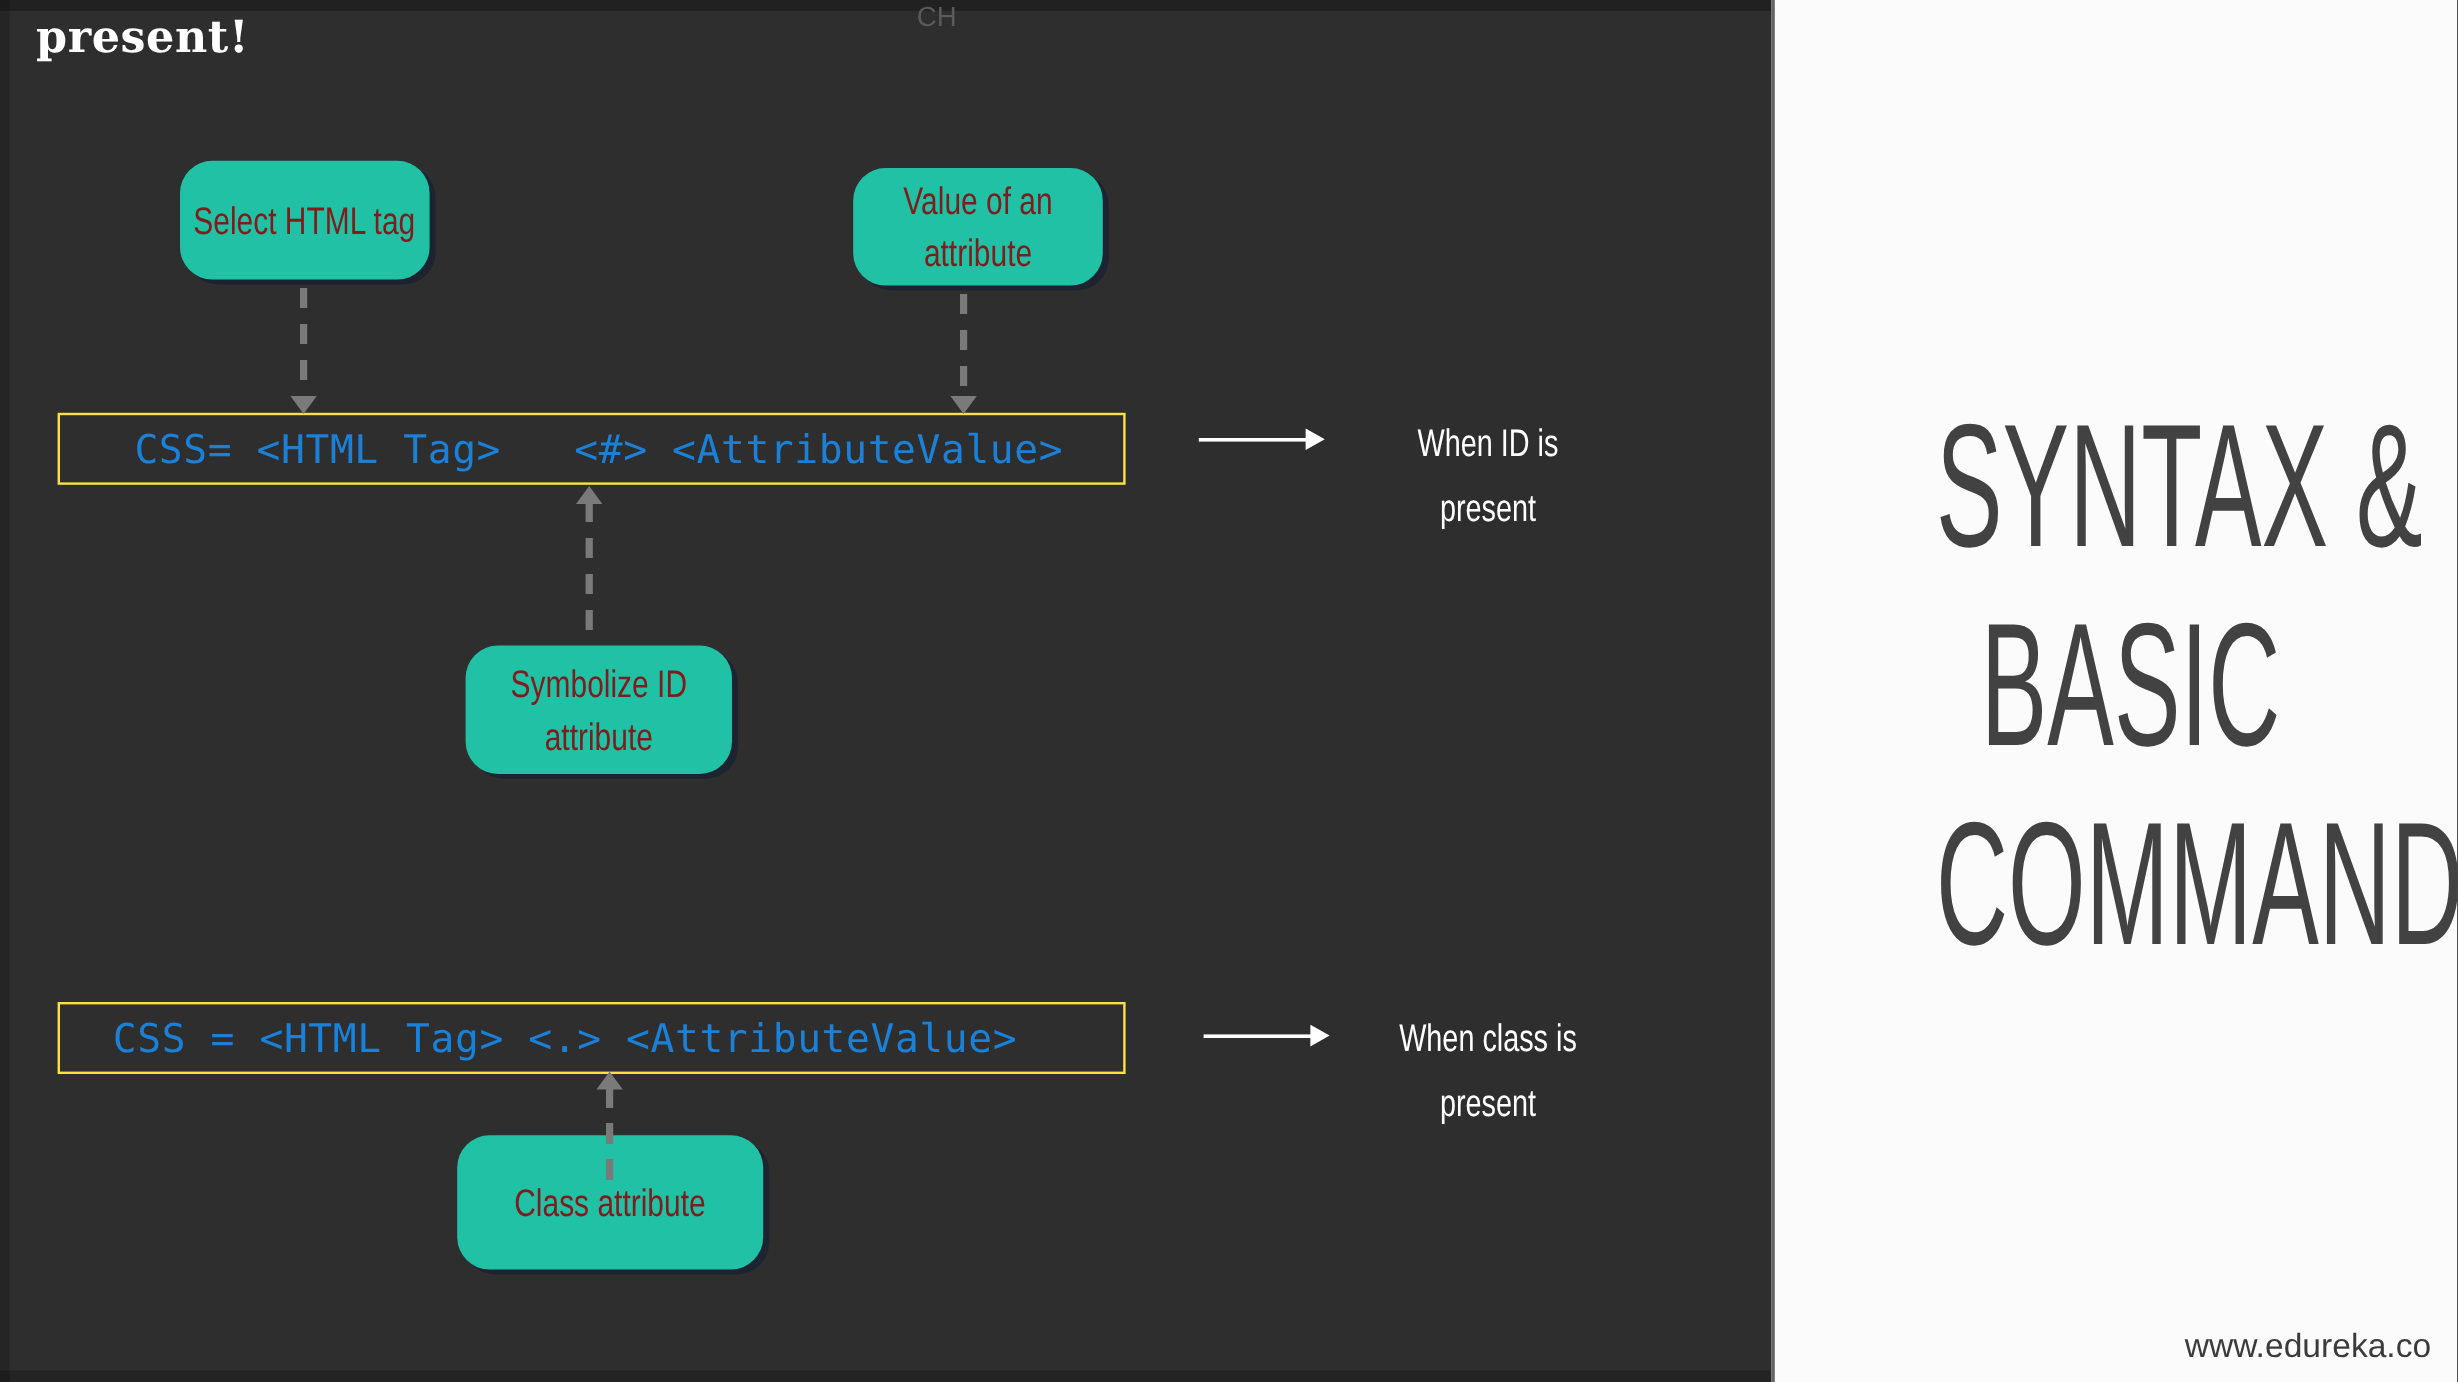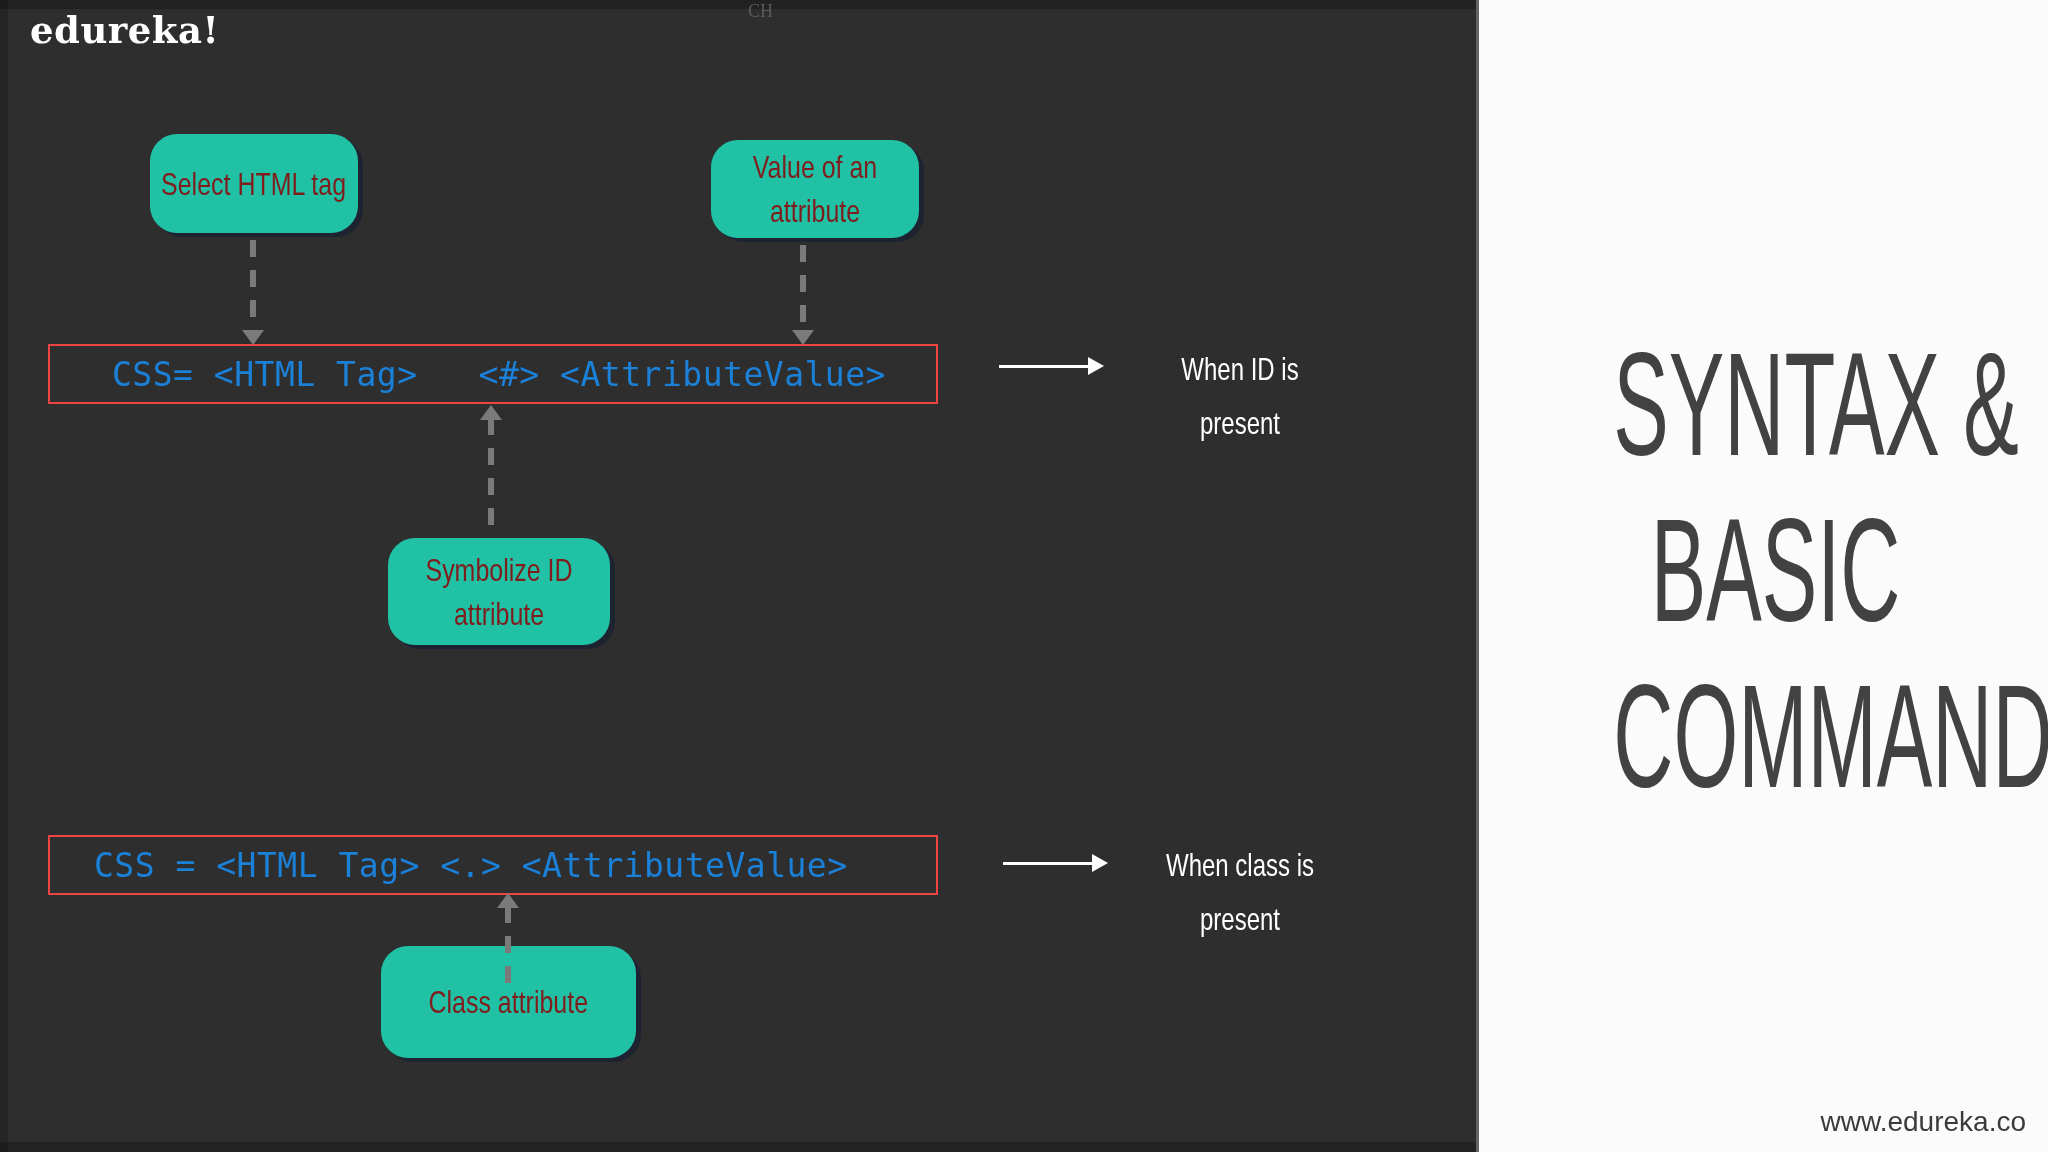--- a/index.html
+++ b/index.html
@@ -10,42 +10,42 @@
   
   .strip-top{position:absolute;left:0;top:0;width:1476px;height:9px;background:rgba(0,0,0,0.28);}
   .strip-bottom{position:absolute;left:0;top:1142px;width:1476px;height:10px;background:rgba(0,0,0,0.22);}
   .strip-left{position:absolute;left:0;top:0;width:8px;height:1152px;background:rgba(0,0,0,0.18);}
 
   
   .logo{
     position:absolute;left:30px;top:8px;color:#ffffff;
     font-family:"DejaVu Serif",serif;font-weight:700;font-size:37px;letter-spacing:0.5px;
   }
-  .watermark{position:absolute;left:748px;top:1px;color:#5a5a5a;font-size:18px;font-family:Liberation Serif, serif;}
+  .watermark{position:absolute;left:764px;top:1px;color:#5a5a5a;font-size:23px;}
 
   
   .tealbox{
     position:absolute;background:#21c1a5;
     box-shadow:5px 4px 0 0 #1d2330;
     display:flex;align-items:center;justify-content:center;
     color:#7f1d1d;text-align:center;border-radius:27px;
   }
   .tealbox .lbl{
     font-size:32px;line-height:44px;
     transform:scaleX(0.78);transform-origin:center;
   }
   .nowrap{white-space:nowrap;}
   #box-select{left:150px;top:134px;width:208px;height:99px;}
   #box-value{left:699px;top:140px;width:208px;height:98px;margin-left:12px;}
   #box-symbolize{left:388px;top:538px;width:222px;height:107px;justify-content:flex-end;}
   #box-class{left:381px;top:946px;width:255px;height:112px;}
 
   
   .codebox{
-    position:absolute;border:2px solid #ef4444;
+    position:absolute;border:2px solid #fde047;
     display:flex;align-items:center;
     box-sizing:border-box;padding-left:62px;
   }
   #code-id{left:48px;top:344px;width:890px;height:60px;}
   #code-class{left:48px;top:835px;width:890px;height:60px;padding-left:44px;}
   .codetext{
     font-family:"DejaVu Sans Mono",monospace;font-size:33px;color:#1b80d8;
     white-space:pre;letter-spacing:0.5px;
   }
 
@@ -107,21 +107,21 @@
 </style>
 </head>
 <body>
 
 <div id="stage">
 
   <div class="strip-top"></div>
   <div class="strip-bottom"></div>
   <div class="strip-left"></div>
 
-  <div class="logo">edureka!</div>
+  <div class="logo">present!</div>
   <div class="watermark">CH</div>
 
   <div class="tealbox" id="box-select">
     <span class="lbl nowrap">Select HTML tag</span>
   </div>
   <div class="tealbox" id="box-value">
     <span class="lbl">Value of an attribute</span>
   </div>
   <div class="tealbox" id="box-symbolize">
     <span class="lbl">Symbolize ID attribute</span>

